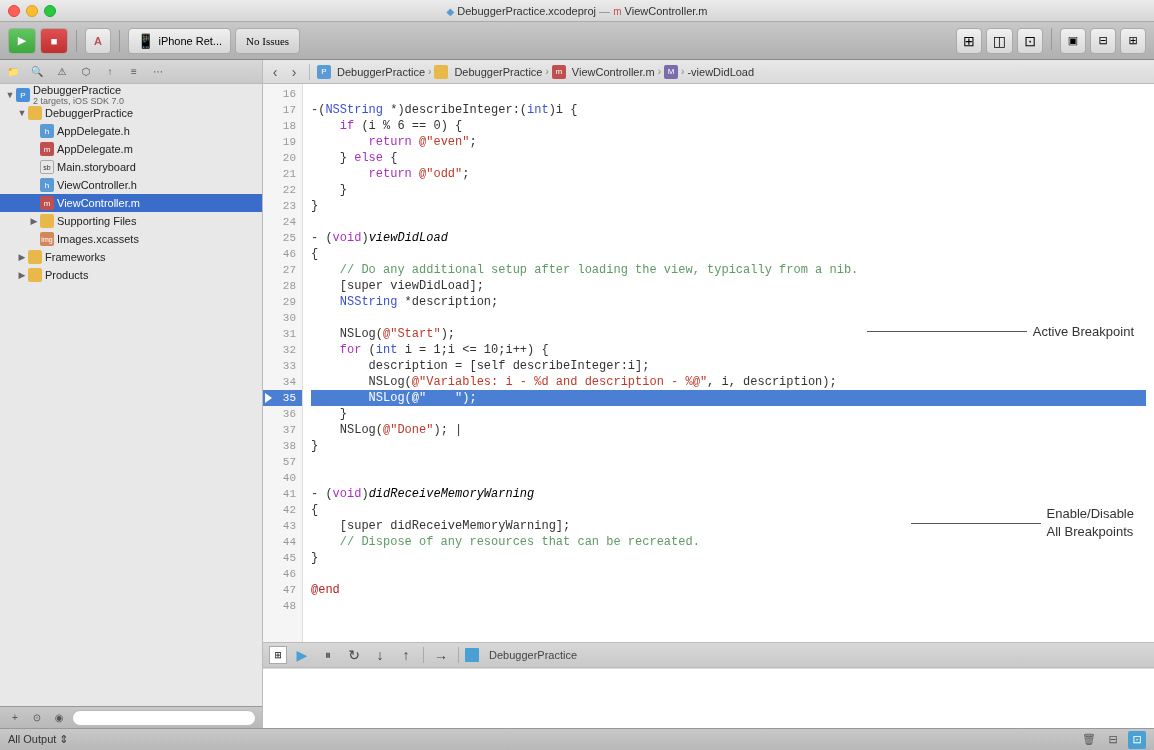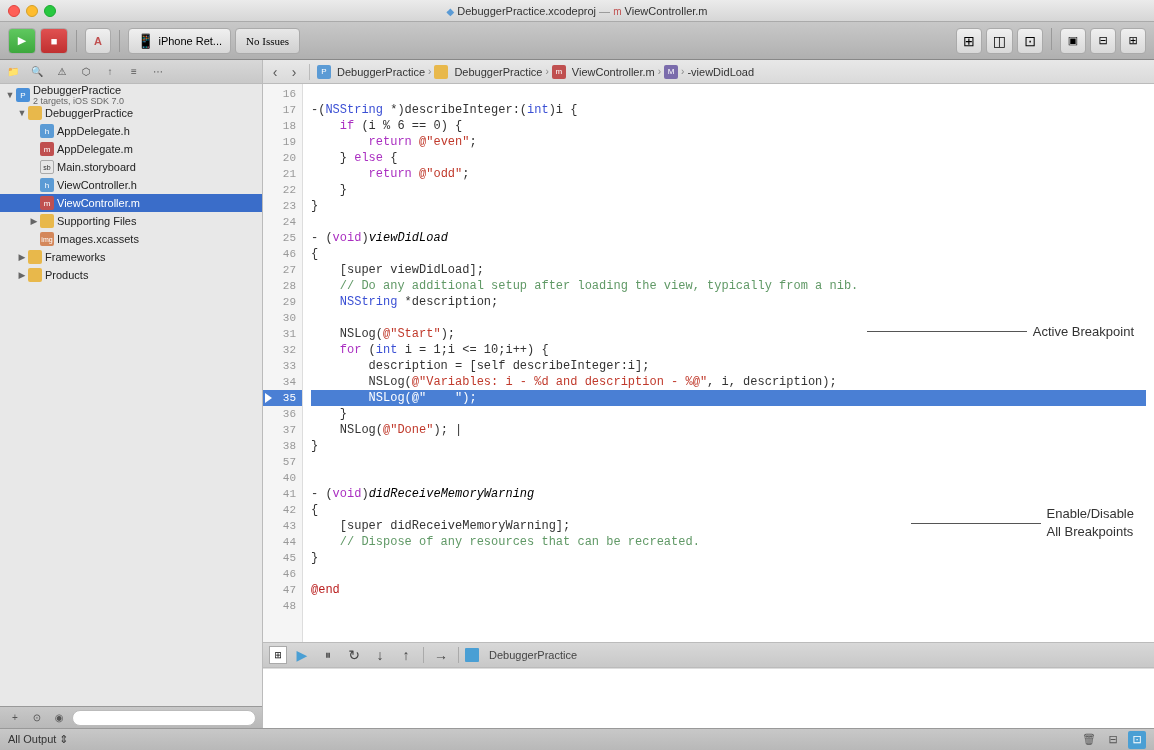--- a/index.html
+++ b/index.html
@@ -593,22 +593,22 @@
           <div class="code-line"><span class="normal">-(</span><span class="type">NSString</span><span class="normal"> *)describeInteger:(</span><span class="type">int</span><span class="normal">)i {</span></div>
           <div class="code-line"><span class="normal">    </span><span class="kw">if</span><span class="normal"> (i % 6 == 0) {</span></div>
           <div class="code-line"><span class="normal">        </span><span class="kw">return</span><span class="normal"> </span><span class="str">@"even"</span><span class="normal">;</span></div>
           <div class="code-line"><span class="normal">    } </span><span class="kw">else</span><span class="normal"> {</span></div>
           <div class="code-line"><span class="normal">        </span><span class="kw">return</span><span class="normal"> </span><span class="str">@"odd"</span><span class="normal">;</span></div>
           <div class="code-line"><span class="normal">    }</span></div>
           <div class="code-line"><span class="normal">}</span></div>
           <div class="code-line"></div>
           <div class="code-line"><span class="normal">- (</span><span class="kw">void</span><span class="normal">)</span><span class="fn">viewDidLoad</span></div>
           <div class="code-line"><span class="normal">{</span></div>
+          <div class="code-line"><span class="cmt">    // Do any additional setup after loading the view, typically from a nib.</span></div>
           <div class="code-line"><span class="normal">    [super viewDidLoad];</span></div>
-          <div class="code-line"><span class="cmt">    // Do any additional setup after loading the view, typically from a nib.</span></div>
           <div class="code-line"><span class="normal">    </span><span class="type">NSString</span><span class="normal"> *description;</span></div>
           <div class="code-line"></div>
           <div class="code-line"><span class="normal">    NSLog(</span><span class="str">@"Start"</span><span class="normal">);</span></div>
           <div class="code-line"><span class="normal">    </span><span class="kw">for</span><span class="normal"> (</span><span class="type">int</span><span class="normal"> i = 1;i &lt;= 10;i++) {</span></div>
           <div class="code-line"><span class="normal">        description = [self describeInteger:i];</span></div>
           <div class="code-line"><span class="normal">        NSLog(</span><span class="str">@"Variables: i - %d and description - %@"</span><span class="normal">, i, description);</span></div>
           <div class="code-line highlighted"><span>        NSLog(@"    ");</span></div>
           <div class="code-line"><span class="normal">    }</span></div>
           <div class="code-line"><span class="normal">    NSLog(</span><span class="str">@"Done"</span><span class="normal">); |</span></div>
           <div class="code-line"><span class="normal">}</span></div>

